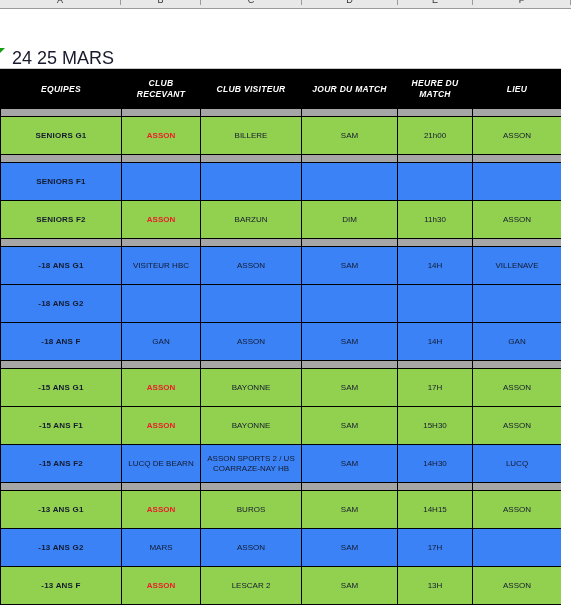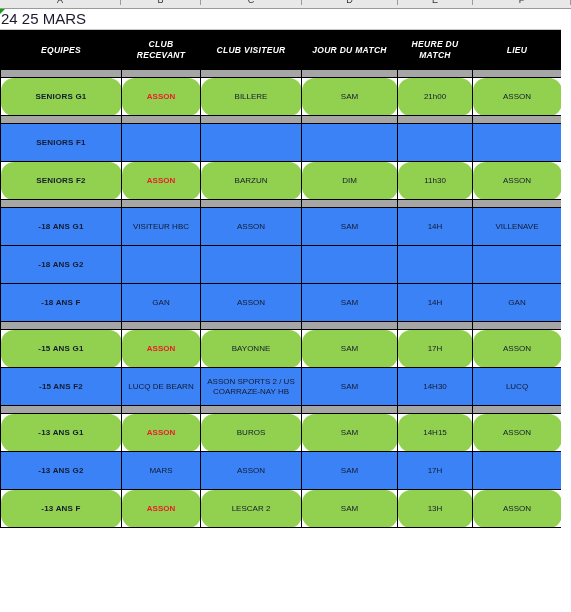--- a/index.html
+++ b/index.html
@@ -44,26 +44,27 @@
 
   
   .title-row {
     height: 21px;
     border-bottom: 1px solid #c8c8c8;
     box-sizing: border-box;
     position: relative;
     background: #ffffff;
   }
   .title-text {
-    font-size: 15px;
+    font-size: 18px;
     color: #1a1a2e;
     line-height: 20px;
-    padding-left: 1px;
+    padding-left: 12px;
     letter-spacing: 0px;
     white-space: nowrap;
+    margin-top: 39px;
   }
   .err-triangle {
     position: absolute;
     left: 0;
     top: 0;
     width: 0;
     height: 0;
     border-left: 5px solid #12a112;
     border-bottom: 5px solid transparent;
   }
@@ -104,21 +105,21 @@
     line-height: 10px;
   }
   tbody tr.data td.team {
     font-weight: bold;
     letter-spacing: 0.2px;
   }
   tbody tr.data td.host-highlight {
     color: #e8202a;
     font-weight: bold;
   }
-  tr.green td { background: #92d050; border-radius: 13px; }
+  tr.green td { background: #92d050; }
   tr.white td { background: #3b82f6; }
 
   tr.sep td {
     height: 8px;
     background: #a6a6a6;
     padding: 0;
     border-left-color: #000;
     border-right-color: #000;
     border-top: 1px solid #000;
     border-bottom: 1px solid #000;
@@ -255,20 +256,28 @@
           <td></td>
         </tr>
         <tr class="data green">
           <td class="team">-15 ANS G1</td>
           <td class="host-highlight">ASSON</td>
           <td>BAYONNE</td>
           <td>SAM</td>
           <td>17H</td>
           <td>ASSON</td>
         </tr>
+        <tr class="data green">
+          <td class="team">-15 ANS F1</td>
+          <td class="host-highlight">ASSON</td>
+          <td>BAYONNE</td>
+          <td>SAM</td>
+          <td>15H30</td>
+          <td>ASSON</td>
+        </tr>
         <tr class="data white">
           <td class="team">-15 ANS F2</td>
           <td>LUCQ DE BEARN</td>
           <td>ASSON SPORTS 2 / US COARRAZE-NAY HB</td>
           <td>SAM</td>
           <td>14H30</td>
           <td>LUCQ</td>
         </tr>
         <tr class="sep">
           <td></td>

